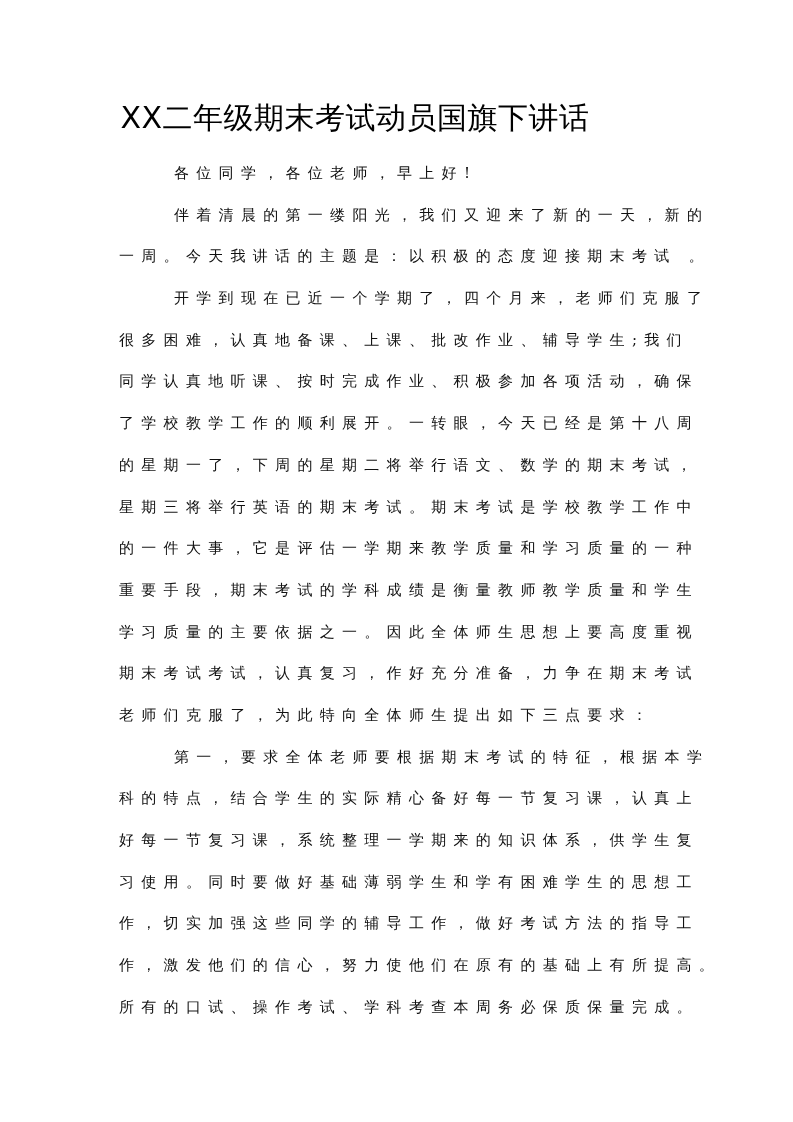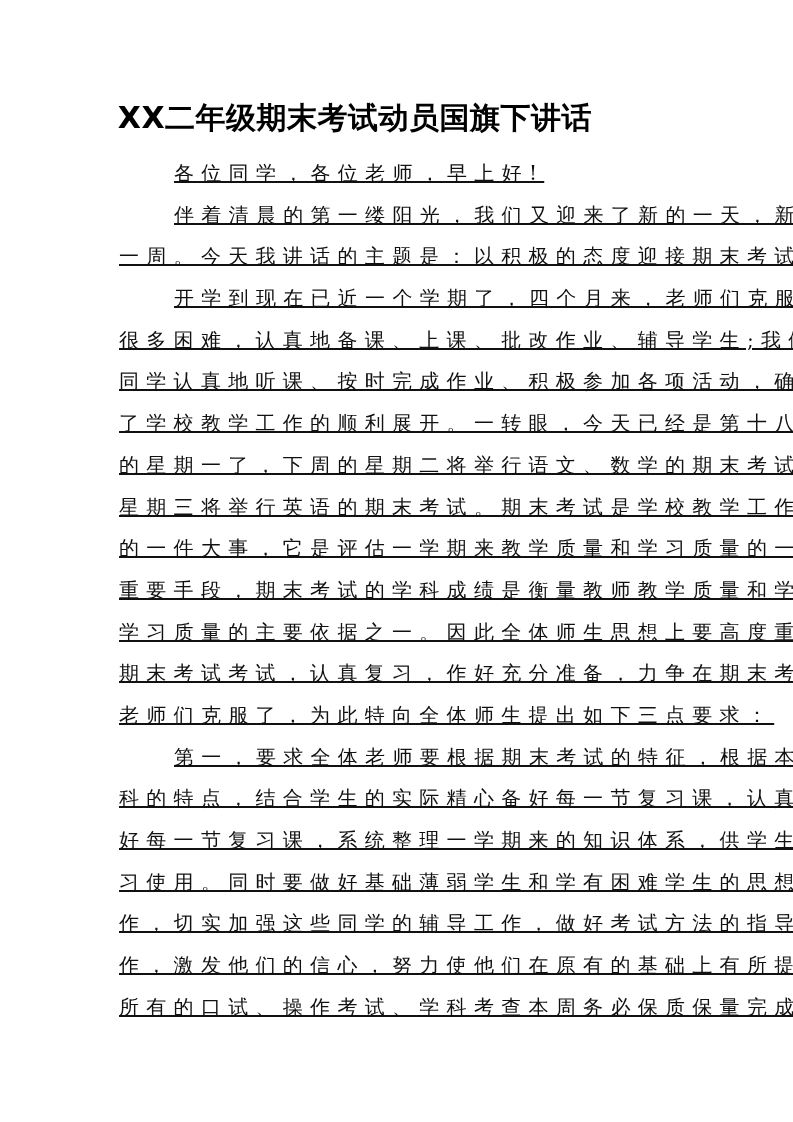--- a/index.html
+++ b/index.html
@@ -23,37 +23,36 @@
       height: 1122px;
       background: #ffffff;
     }
     .title {
       position: absolute;
       left: 0;
       top: 98px;
       width: 710px;
       text-align: center;
       font-family: "DejaVu Sans", "Liberation Sans", sans-serif;
-      font-weight: bold;
+      font-weight: normal;
       font-size: 30px;
       line-height: 40px;
       letter-spacing: 0.5px;
       color: #000000;
       margin: 0;
     }
     .body-text {
       position: absolute;
       left: 119px;
       top: 153px;
       width: 560px;
-      font-size: 20px;
+      font-size: 15px;
       line-height: 41.7px;
       letter-spacing: 7.3px;
       margin: 0;
-      text-decoration: underline;
     }
     .line {
       display: block;
       white-space: nowrap;
       height: 41.7px;
     }
     .indent {
       padding-left: 55px;
     }
   </style>

